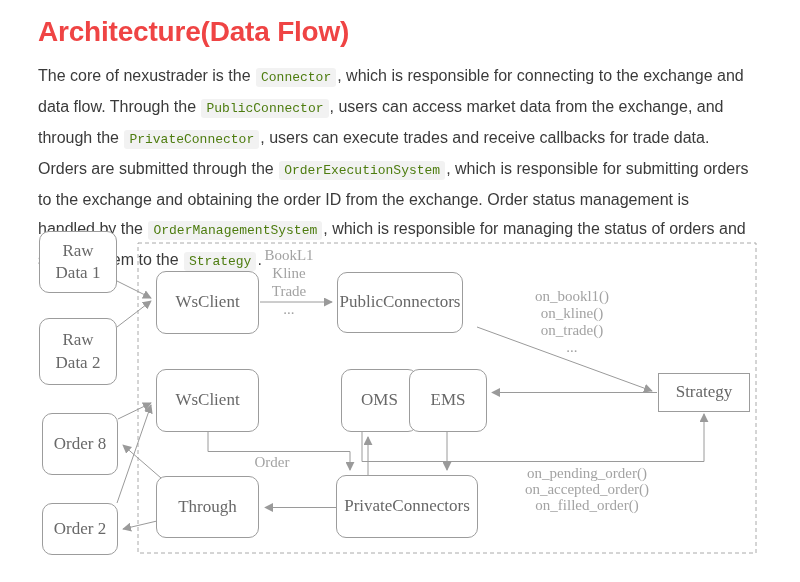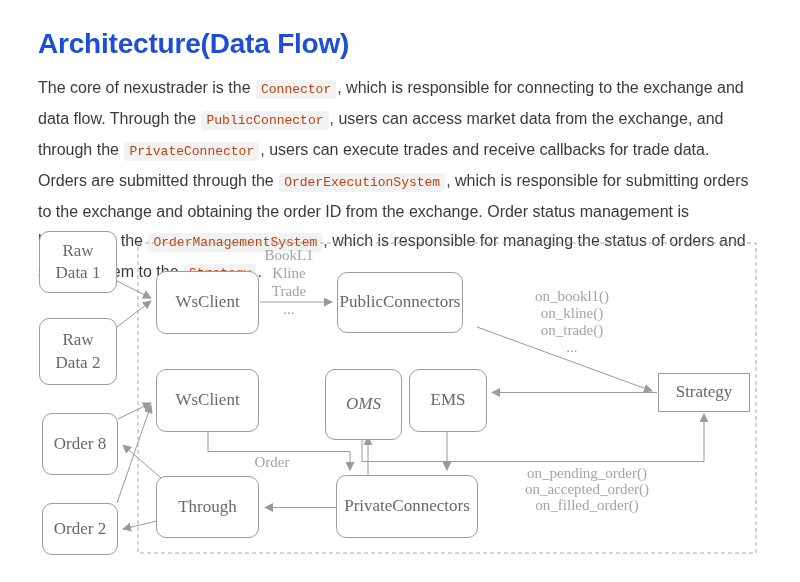--- a/index.html
+++ b/index.html
@@ -1,23 +1,23 @@
 <!DOCTYPE html>
 <html><head>
 <meta charset="utf-8">
 <style>
   html,body{margin:0;padding:0;background:#ffffff;}
   body{width:800px;height:582px;position:relative;overflow:hidden;
        font-family:"Liberation Sans",sans-serif;}
   .content{padding:16px 38px 0 38px;}
-  h1.page-title{margin:12px 0 13px 0;font-size:28px;line-height:1.15;
-      font-weight:700;color:#1d4ed8;letter-spacing:-0.2px;}
+  h1.page-title{margin:0 0 13px 0;font-size:28px;line-height:1.15;
+      font-weight:700;color:#ef4444;letter-spacing:-0.2px;}
   p.lead{margin:0;width:712px;font-size:16px;line-height:29px;color:#3a3a3a;}
   code.inline{font-family:"Liberation Mono","DejaVu Sans Mono",monospace;
-      font-size:13px;color:#c2410c;background:#f2f2f2;border-radius:3px;
+      font-size:13px;color:#4d7c0f;background:#f2f2f2;border-radius:3px;
       padding:2px 5px;margin:0 1px;white-space:nowrap;}
   .diagram{position:absolute;left:0;top:228px;width:800px;height:354px;}
   .wires{position:absolute;left:0;top:0;z-index:0;}
   .node{position:absolute;box-sizing:border-box;z-index:2;background:#ffffff;
       border:1px solid #9c9c9c;border-radius:10px;
       display:flex;flex-direction:column;align-items:center;justify-content:center;
       font-family:"Liberation Serif","DejaVu Serif",serif;
       font-size:17px;color:#686868;line-height:1.3;text-align:center;}
   .node.sharp{border-radius:0;}
   .elabel{position:absolute;z-index:1;transform:translateX(-50%);
@@ -80,21 +80,21 @@
   </div>
   <div class="node" style="left:156px;top:141px;width:103px;height:63px;">
     <div>WsClient</div>
   </div>
   <div class="node" style="left:156px;top:248px;width:103px;height:62px;">
     <div>Through</div>
   </div>
   <div class="node" style="left:337px;top:44px;width:126px;height:61px;">
     <div>PublicConnectors</div>
   </div>
-  <div class="node" style="left:325px;top:141px;width:77px;height:71px;font-style:italic;">
+  <div class="node" style="left:341px;top:141px;width:77px;height:63px;">
     <div>OMS</div>
   </div>
   <div class="node" style="left:409px;top:141px;width:78px;height:63px;">
     <div>EMS</div>
   </div>
   <div class="node sharp" style="left:658px;top:145px;width:92px;height:39px;">
     <div>Strategy</div>
   </div>
   <div class="node" style="left:336px;top:247px;width:142px;height:63px;">
     <div>PrivateConnectors</div>

